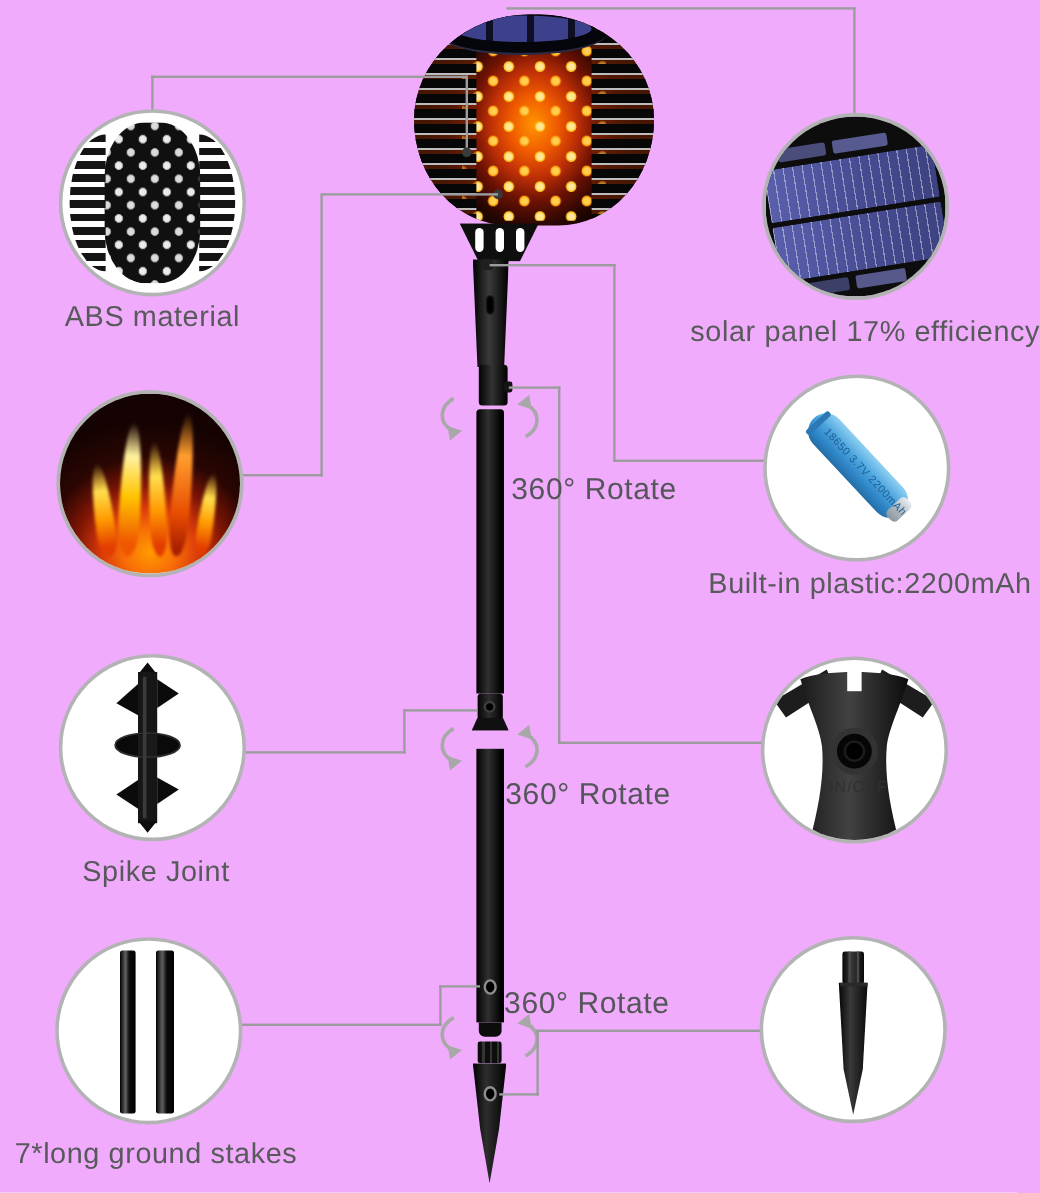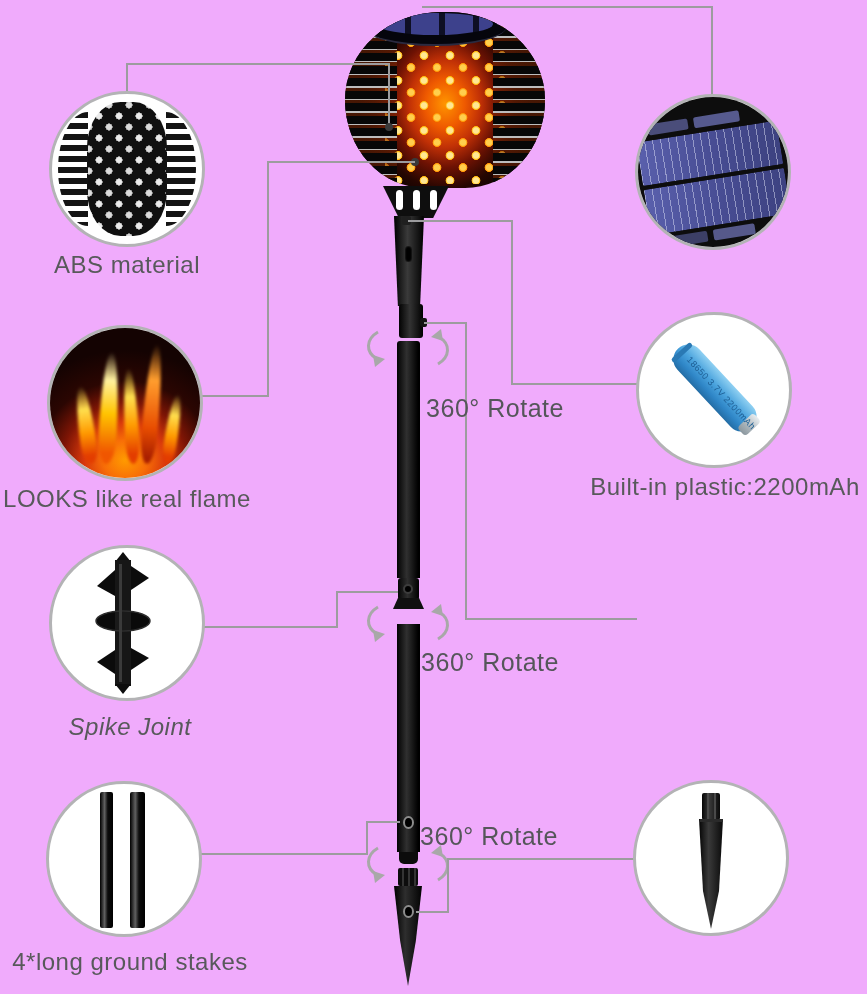--- a/index.html
+++ b/index.html
@@ -216,31 +216,31 @@
       <div class="solar-tilt">
         <div class="sstrip" style="left:14px;top:0;width:40px;height:11px;"></div>
         <div class="sstrip" style="left:60px;top:0;width:46px;height:11px;background:#565a8e;"></div>
         <div class="scell" style="left:0;top:16px;width:142px;height:44px;"></div>
         <div class="scell" style="left:0;top:64px;width:142px;height:46px;"></div>
         <div class="sstrip" style="left:12px;top:114px;width:44px;height:11px;background:#3c3f66;"></div>
         <div class="sstrip" style="left:62px;top:114px;width:42px;height:11px;background:#56598a;"></div>
       </div>
     </div>
   </div>
+  <div class="callout-label" style="left:721px;top:264px;">solar panel 17% efficiency</div>
 
   <div class="circle" style="left:47px;top:325px;">
     <div class="flame-bg">
       <div class="tongue t1"></div>
       <div class="tongue t2"></div>
       <div class="tongue t3"></div>
       <div class="tongue t4"></div>
       <div class="tongue t5"></div>
     </div>
   </div>
-  <div class="callout-label" style="left:127px;top:486px;">LOOKS like real flame</div>
 
   <div class="circle" style="left:636px;top:312px;">
     <div class="battery">
       <div class="ring"></div>
       <div class="cap"></div>
       <span class="print">18650 3.7V 2200mAh</span>
     </div>
   </div>
   <div class="callout-label" style="left:725px;top:474px;">Built-in plastic:2200mAh</div>
 
@@ -251,38 +251,56 @@
       <polygon points="63,22 45,38 63,48" fill="#0b0b0b"></polygon>
       <polygon points="79,18 97,30 79,42" fill="#0b0b0b"></polygon>
       <ellipse cx="71" cy="73" rx="27" ry="10" fill="#0a0a0a" stroke="#2e2e2e" stroke-width="1.5"></ellipse>
       <rect x="63" y="64" width="16" height="18" fill="#1a1a1a"></rect>
       <polygon points="63,102 45,114 63,126" fill="#0b0b0b"></polygon>
       <polygon points="79,100 97,110 79,122" fill="#0b0b0b"></polygon>
       <polygon points="63,136 71,146 79,136" fill="#0d0d0d"></polygon>
       <rect x="67" y="16" width="3" height="118" fill="#3a3a3a"></rect>
     </svg>
   </div>
-  <div class="callout-label" style="left:130px;top:714px;font-style:italic;">Spike Joint</div>
-
+  <div class="callout-label" style="left:130px;top:714px;">Spike Joint</div>
+
+  <div class="circle" style="left:634px;top:547px;">
+    <svg width="150" height="150" viewBox="0 0 150 150">
+      <defs>
+        <linearGradient id="gneck" x1="0" y1="0" x2="1" y2="0">
+          <stop offset="0" stop-color="#1b1b1b"></stop>
+            <stop offset="0.45" stop-color="#424242"></stop>
+          <stop offset="1" stop-color="#0c0c0c"></stop>
+        </linearGradient>
+      </defs>
+      <polygon points="8,34 52,8 58,22 18,48" fill="#1d1d1d"></polygon>
+      <polygon points="142,34 98,8 92,22 132,48" fill="#1d1d1d"></polygon>
+      <path d="M30,16 C48,8 102,8 120,16 C112,42 104,56 102,72 C100,94 104,120 112,150 L38,150 C46,120 50,94 48,72 C46,56 38,42 30,16 Z" fill="url(#gneck)"></path>
+      <rect x="69" y="6" width="12" height="20" fill="#ffffff"></rect>
+      <circle cx="75" cy="76" r="17" fill="#060606" stroke="#333333" stroke-width="5"></circle>
+      <circle cx="75" cy="76" r="8" fill="#000000" stroke="#1c1c1c" stroke-width="2"></circle>
+      <text x="75" y="110" text-anchor="middle" font-size="13" fill="#303030" letter-spacing="1">ON/OFF</text>
+    </svg>
+  </div>
 
   <div class="circle" style="left:46px;top:781px;">
     <svg width="150" height="150" viewBox="0 0 150 150">
       <defs>
         <linearGradient id="gstake" x1="0" y1="0" x2="1" y2="0">
           <stop offset="0" stop-color="#000"></stop>
             <stop offset="0.35" stop-color="#606060"></stop>
           <stop offset="0.6" stop-color="#0c0c0c"></stop>
             <stop offset="1" stop-color="#000"></stop>
         </linearGradient>
       </defs>
       <rect x="51" y="8" width="13" height="136" rx="2" fill="url(#gstake)"></rect>
       <rect x="81" y="8" width="15" height="136" rx="2" fill="url(#gstake)"></rect>
     </svg>
   </div>
-  <div class="callout-label" style="left:130px;top:949px;">4*long ground stakes</div>
+  <div class="callout-label" style="left:130px;top:949px;">7*long ground stakes</div>
 
   <div class="circle" style="left:633px;top:780px;">
     <svg width="150" height="150" viewBox="0 0 150 150">
       <defs>
         <linearGradient id="gspk" x1="0" y1="0" x2="1" y2="0">
           <stop offset="0" stop-color="#050505"></stop>
             <stop offset="0.4" stop-color="#3a3a3a"></stop>
           <stop offset="1" stop-color="#0a0a0a"></stop>
         </linearGradient>
       </defs>

